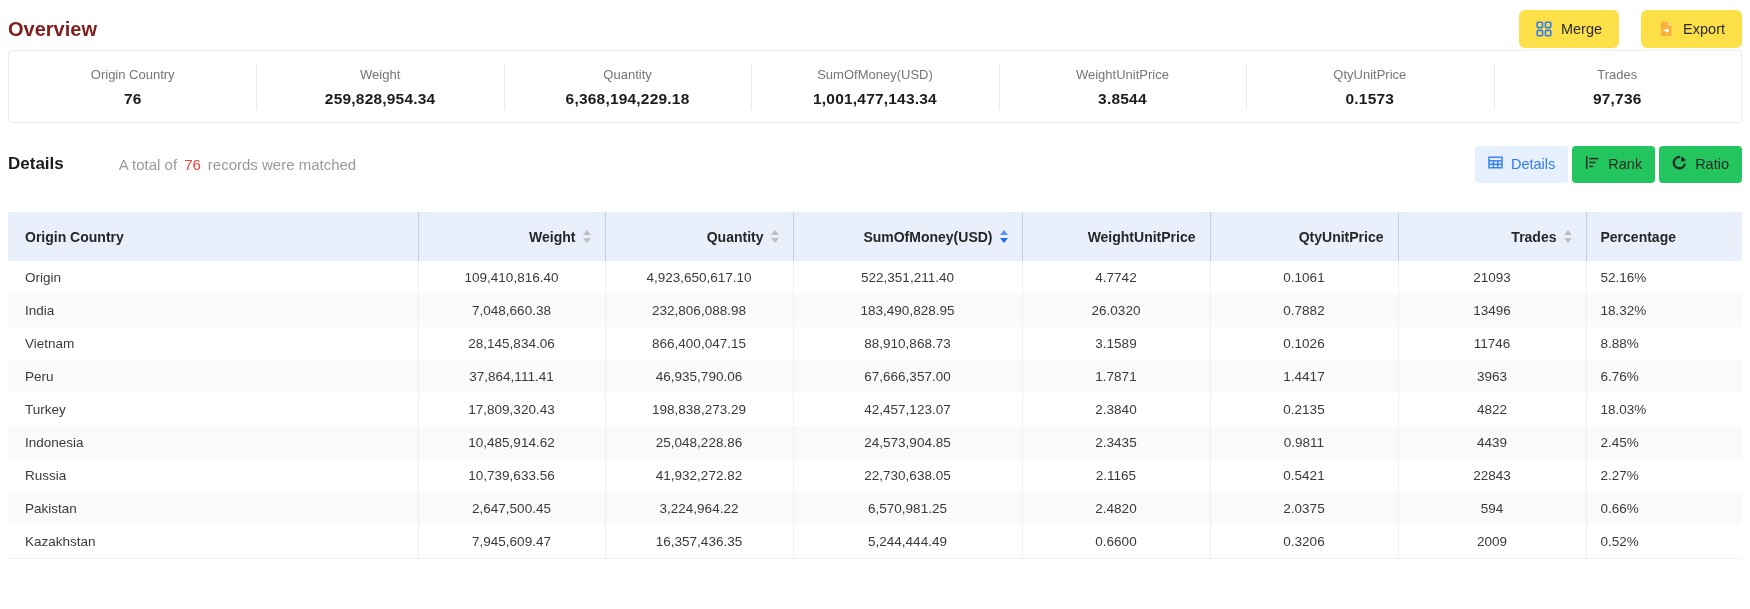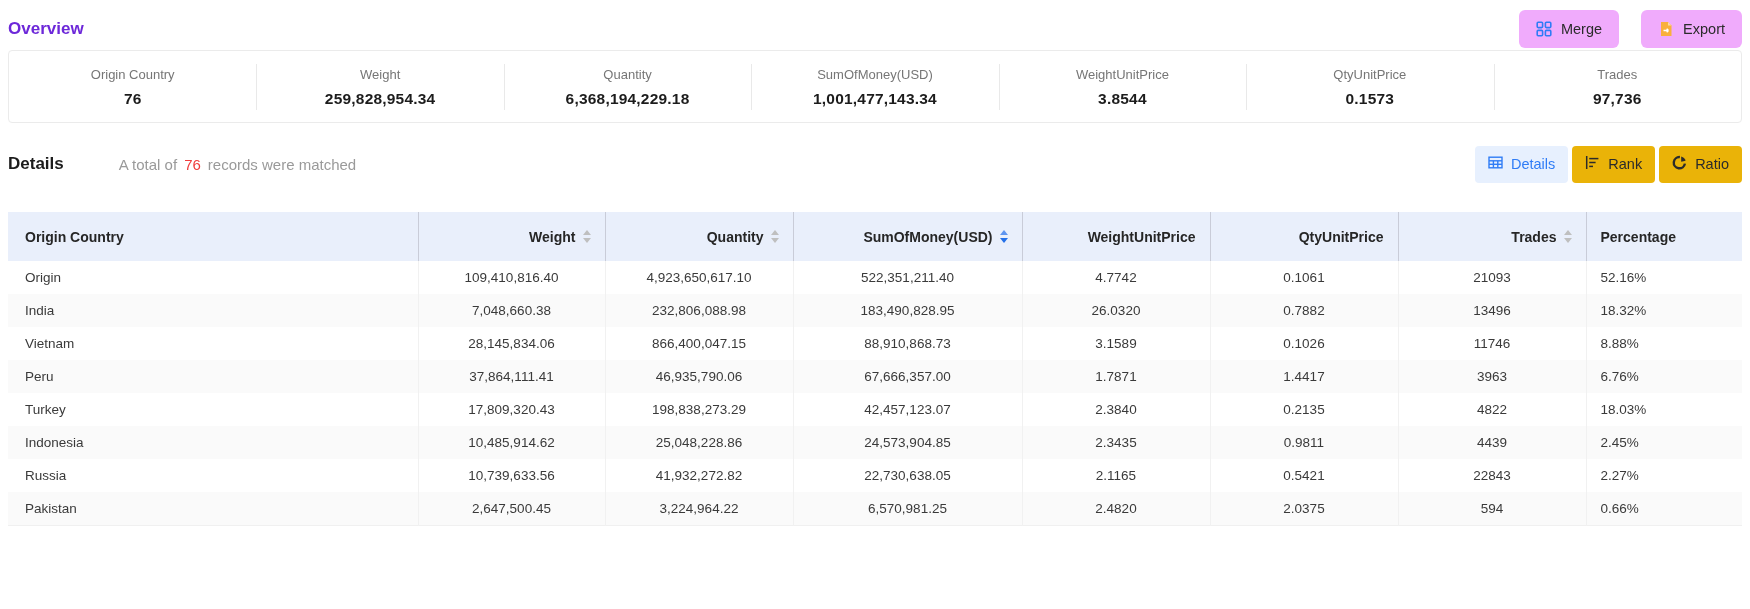--- a/index.html
+++ b/index.html
@@ -7,25 +7,25 @@
   body {
     width:1750px; height:609px; overflow:hidden;
     background:#ffffff;
     font-family:"Liberation Sans", sans-serif;
     -webkit-font-smoothing:antialiased;
   }
   .container { padding:0 8px; }
 
   
   .topbar { margin-top:10px; height:38px; display:flex; align-items:center; justify-content:space-between; }
-  .page-title { font-size:17px; font-weight:bold; color:#6d28d9; }
+  .page-title { font-size:20px; font-weight:bold; color:#7f1d1d; }
   .topbar-actions { display:flex; gap:22px; }
   .btn {
     display:inline-flex; align-items:center; gap:9px; height:38px; padding:0 17px;
-    background:#f0abfc; border:none; border-radius:6px;
+    background:#fde047; border:none; border-radius:6px;
     font-family:inherit; font-size:14.5px; color:#2b2b2b; cursor:pointer;
   }
   .btn .ic { display:inline-flex; }
 
   
   .stats-card {
     margin-top:2px; height:73px; border:1px solid #ebebeb; border-radius:4px;
     display:flex; align-items:center; background:#fff;
   }
   .stat { flex:1; text-align:center; position:relative; padding-top:2px; }
@@ -37,21 +37,21 @@
   .stat-value { font-size:15.5px; font-weight:bold; color:#1c1c1c; letter-spacing:.2px; }
 
   
   .details-bar { margin-top:22px; height:38px; display:flex; align-items:center;gap:40px; }
   .details-title { font-size:17px; font-weight:bold; color:#1c1c1c; }
   .matched { margin-left:15px; font-size:15px; color:#9a9a9a; }
   .matched .count { color:#f03e3e; margin:0 7px; }
   .view-switch { margin-left:auto; display:flex; gap:4px; }
   .seg {
     display:inline-flex; align-items:center; gap:8px; height:37px; padding:0 13px;
-    border:none; border-radius:4px; background:#eab308;
+    border:none; border-radius:4px; background:#22c55e;
     font-family:inherit; font-size:14.5px; color:#2b2b2b; cursor:pointer;
   }
   .seg.active { background:#e7f0fe; color:#2f7cf6; }
 
   
   table { margin-top:29px; width:1734px; table-layout:fixed; border-collapse:collapse; border-bottom:1px solid #f0f0f0; }
   thead th {
     background:#e9effb; height:49px; padding:0 14px;
     font-size:14px; font-weight:bold; color:#262626;
     border-right:1px solid #c9ccd8;
@@ -328,16 +328,26 @@
       <tr>
         <td class="first">Pakistan</td>
         <td class="num">2,647,500.45</td>
         <td class="num">3,224,964.22</td>
         <td class="num">6,570,981.25</td>
         <td class="num">2.4820</td>
         <td class="num">2.0375</td>
         <td class="num">594</td>
         <td>0.66%</td>
       </tr>
+      <tr>
+        <td class="first">Kazakhstan</td>
+        <td class="num">7,945,609.47</td>
+        <td class="num">16,357,436.35</td>
+        <td class="num">5,244,444.49</td>
+        <td class="num">0.6600</td>
+        <td class="num">0.3206</td>
+        <td class="num">2009</td>
+        <td>0.52%</td>
+      </tr>
     </tbody>
   </table>
 
 </div>
 
 </body></html>

